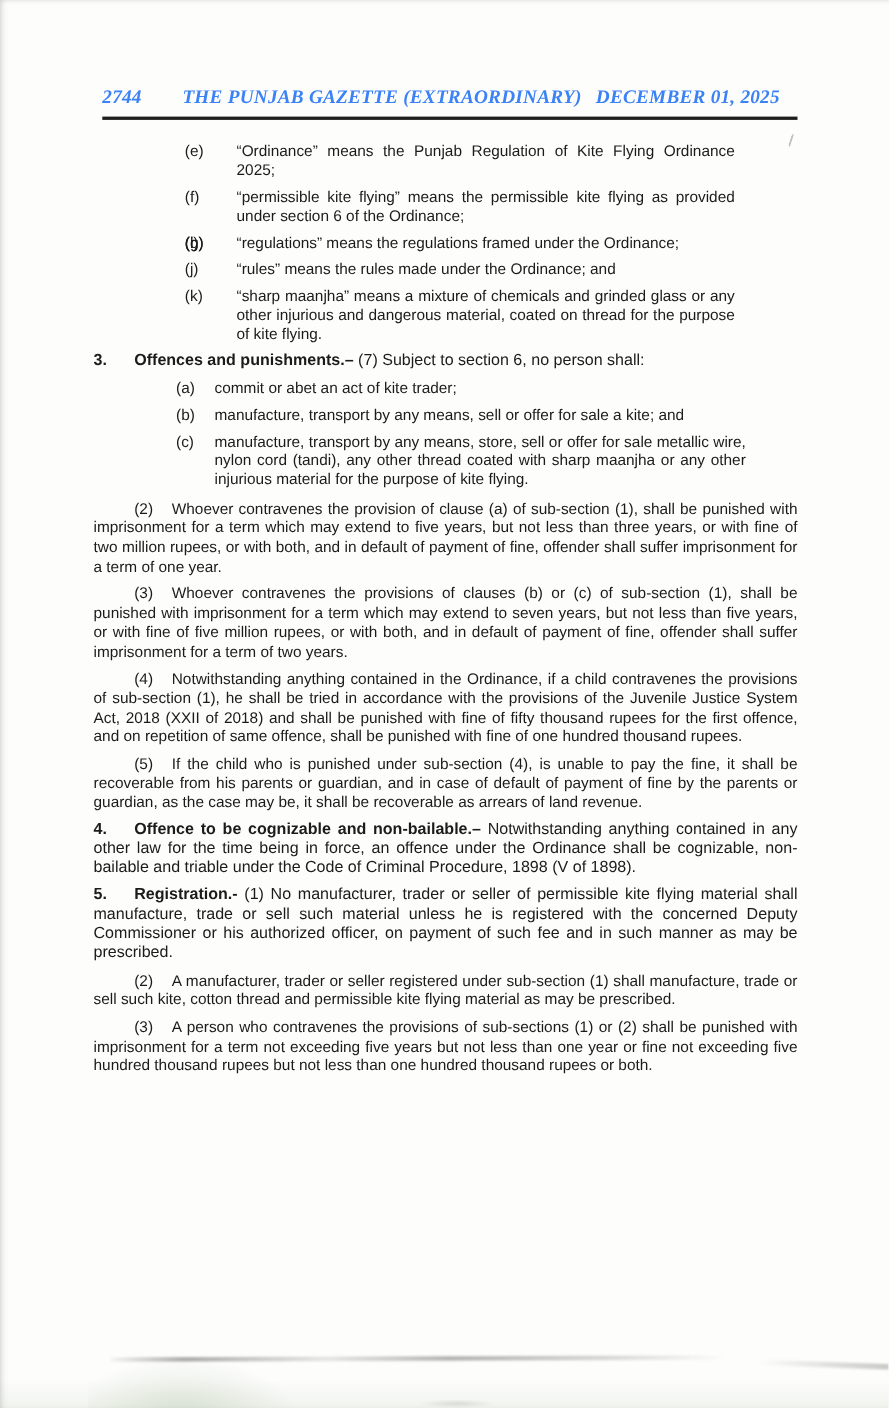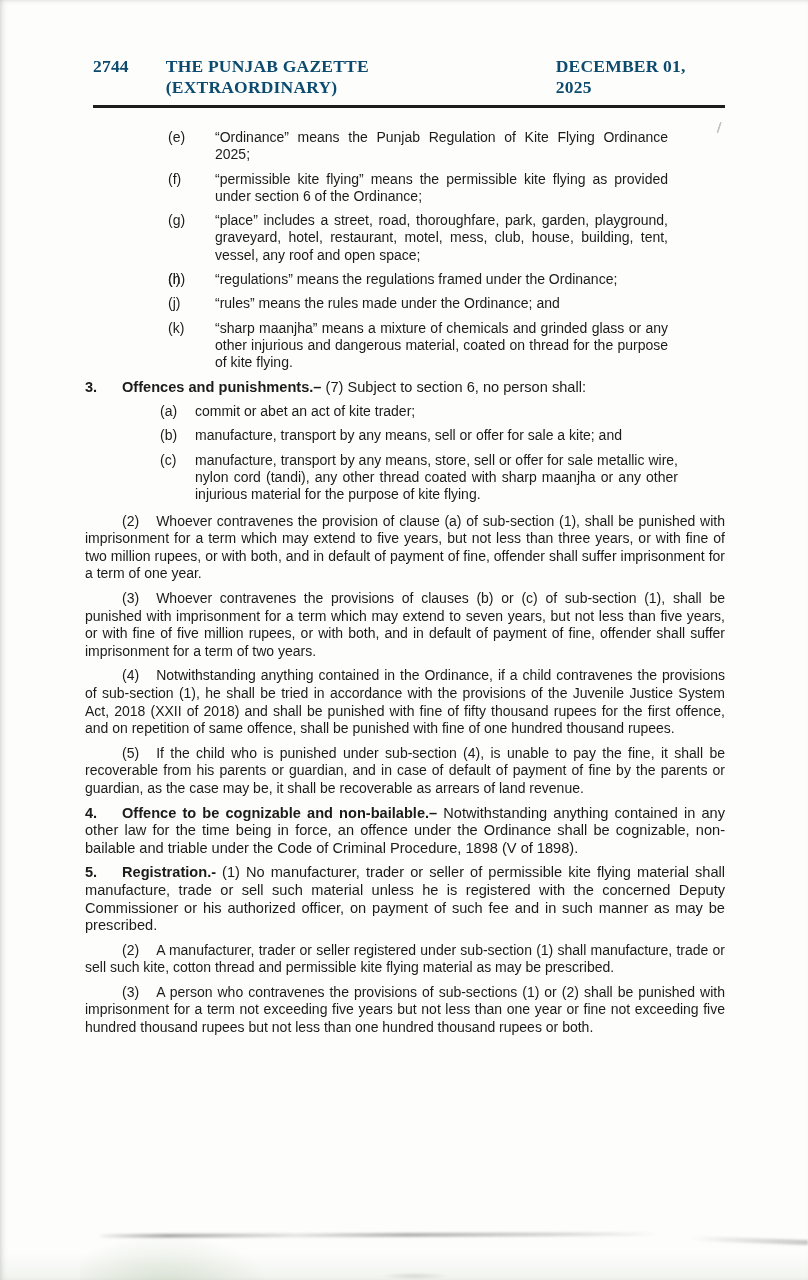--- a/index.html
+++ b/index.html
@@ -21,24 +21,25 @@
     top: 56px; left: 93px;
     width: 632px;
     display: flex;
     align-items: baseline;
     border-bottom: 3px solid #1e1e1e;
     padding-bottom: 7px;
     font-family: "Liberation Serif", serif;
     font-weight: bold;
     font-size: 17.5px;
     letter-spacing: 0.2px;
-    color: #0c4a6e;
+    color: #3b82f6;
+    font-style: italic;
   }
   .header .pageno { margin-right: 37px; }
-  .header .gdate  { margin-left: 13px; }
+  .header .gdate  { margin-left: 13px; margin-top: 22px; }
 
   
   .content {
     position: absolute;
     top: 129px; left: 85px;
     width: 640px;
   }
 
   .def-list { margin-left: 83px; width: 500px; }
   .def-item {
@@ -139,21 +140,20 @@
       <div class="def-item">
         <span class="def-label">(e)</span>
         <span>“Ordinance” means the Punjab Regulation of Kite Flying Ordinance 2025;</span>
       </div>
       <div class="def-item">
         <span class="def-label">(f)</span>
         <span>“permissible kite flying” means the permissible kite flying as provided under section 6 of the Ordinance;</span>
       </div>
       <div class="def-item">
         <span class="def-label">(g)</span>
-        <span>“place” includes a street, road, thoroughfare, park, garden, playground, graveyard, hotel, restaurant, motel, mess, club, house, building, tent, vessel, any roof and open space;</span>
       </div>
       <div class="def-item">
         <span class="def-label">(h)</span>
       </div>
       <div class="def-item">
         <span class="def-label">(i)</span>
         <span>“regulations” means the regulations framed under the Ordinance;</span>
       </div>
       <div class="def-item">
         <span class="def-label">(j)</span>

